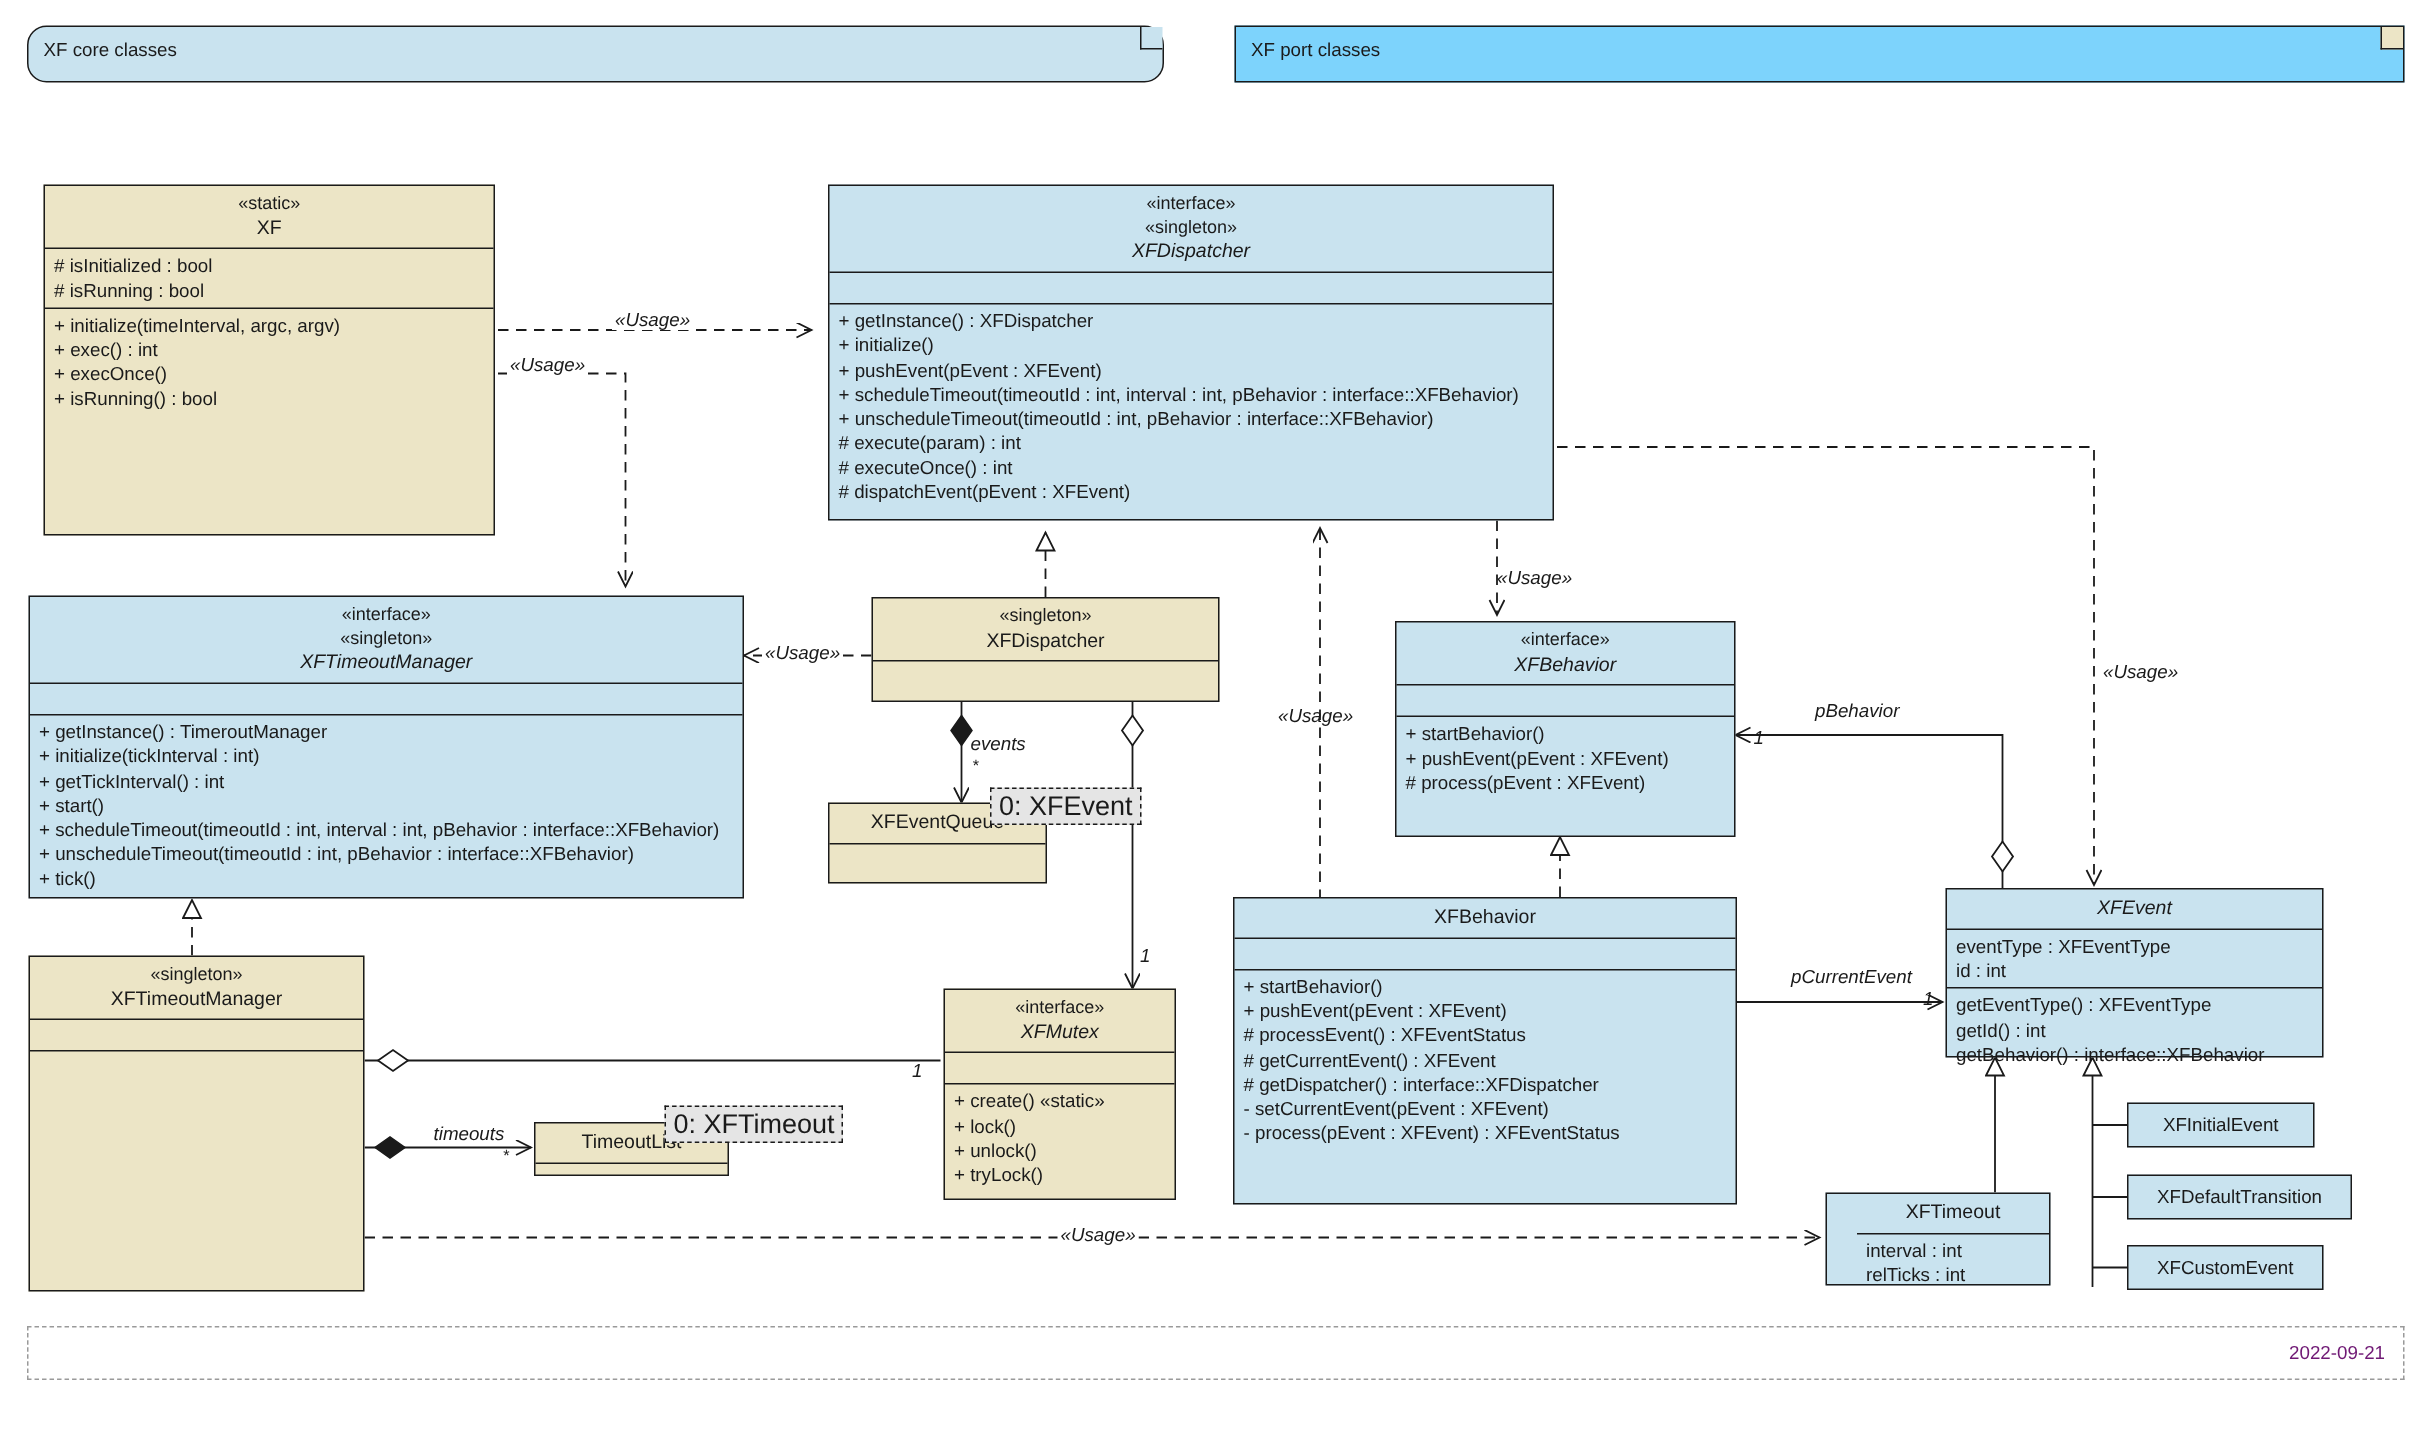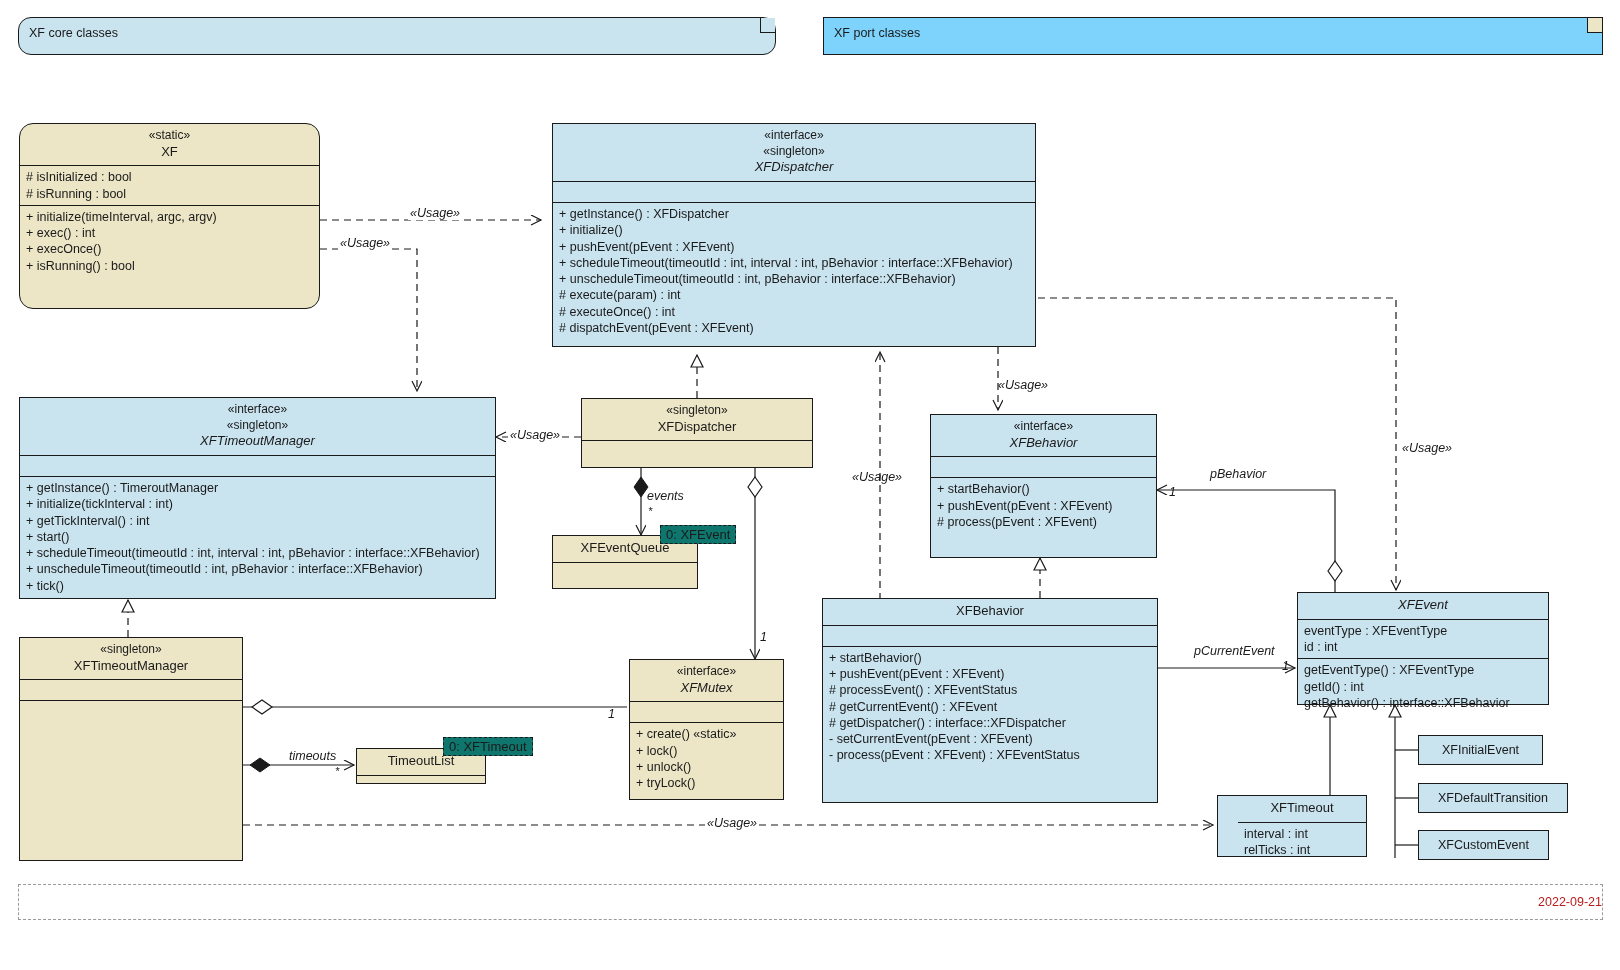--- a/index.html
+++ b/index.html
@@ -82,22 +82,22 @@
     display:flex;
     align-items:center;
     justify-content:center;
   }
 
   
   .tag{
     position:absolute;
     box-sizing:border-box;
     border:1px dashed #1a1a1a;
-    background:#0f766e;
-    font-size:13px;
+    background:#e5e5e5;
+    font-size:18px;
     padding:1px 5px;
     white-space:nowrap;
   }
 
   
   .elabel{
     position:absolute;
     font-size:12.5px;
     background:#ffffff;
     white-space:nowrap;
@@ -109,21 +109,22 @@
 
   
   .footer{
     position:absolute;
     box-sizing:border-box;
     border:1px dashed #9a9a9a;
     font-size:12.5px;
     display:flex;
     align-items:center;
     justify-content:flex-end;
-    color:#b91c1c;
+    padding-right:12px;
+    color:#701a75;
   }
 </style>
 </head>
 <body>
 
 <div id="canvas">
 
   <svg class="edges" viewBox="0 0 1620 970" xmlns="http://www.w3.org/2000/svg">
     <defs>
       <marker id="openArrow" markerWidth="14" markerHeight="14" refX="11" refY="5" orient="auto" markerUnits="userSpaceOnUse">
@@ -200,21 +201,21 @@
   <div class="note blue" style="left:18px;top:17px;width:758px;height:38px;">
     <span class="fold"></span>
     <span>XF core classes</span>
   </div>
 
   <div class="note tan" style="left:823px;top:17px;width:780px;height:38px;">
     <span class="fold"></span>
     <span>XF port classes</span>
   </div>
 
-  <div class="cls tan" style="left:19px;top:123px;width:301px;height:186px;border-radius:14px;">
+  <div class="cls tan" style="left:29px;top:123px;width:301px;height:234px;">
     <div class="hdr">
       <span class="stereo">«static»</span>
       <span class="nm">XF</span>
     </div>
     <div class="attrs">
       <div class="row"># isInitialized : bool</div>
       <div class="row"># isRunning : bool</div>
     </div>
     <div class="ops">
       <div class="row">+ initialize(timeInterval, argc, argv)</div>

